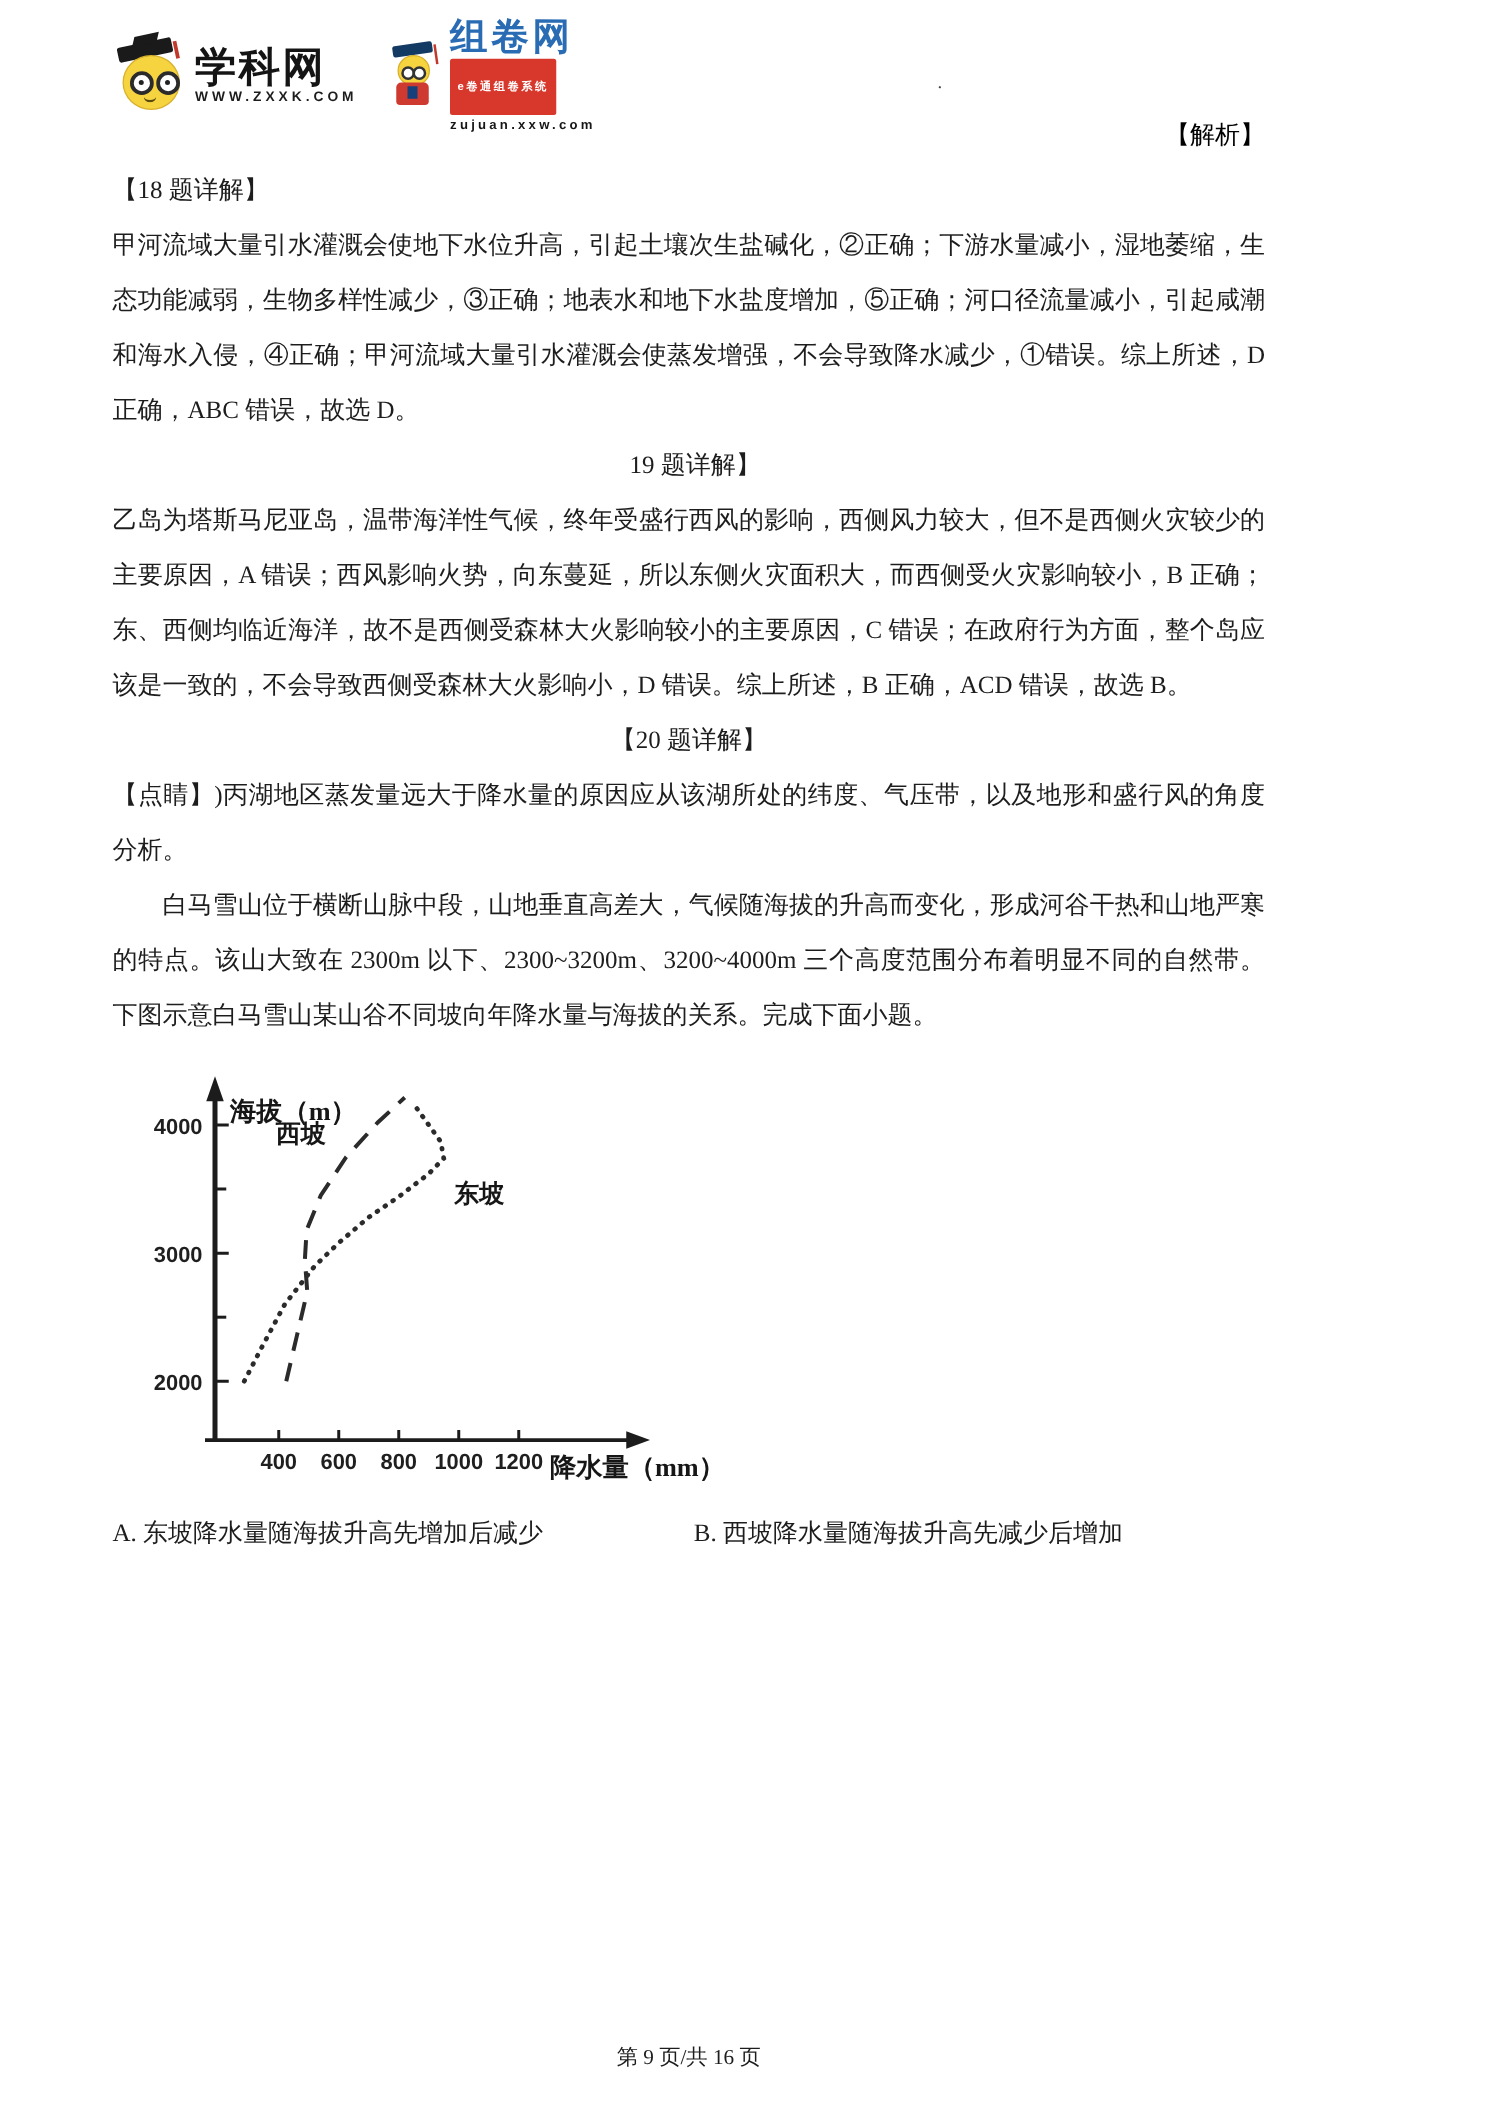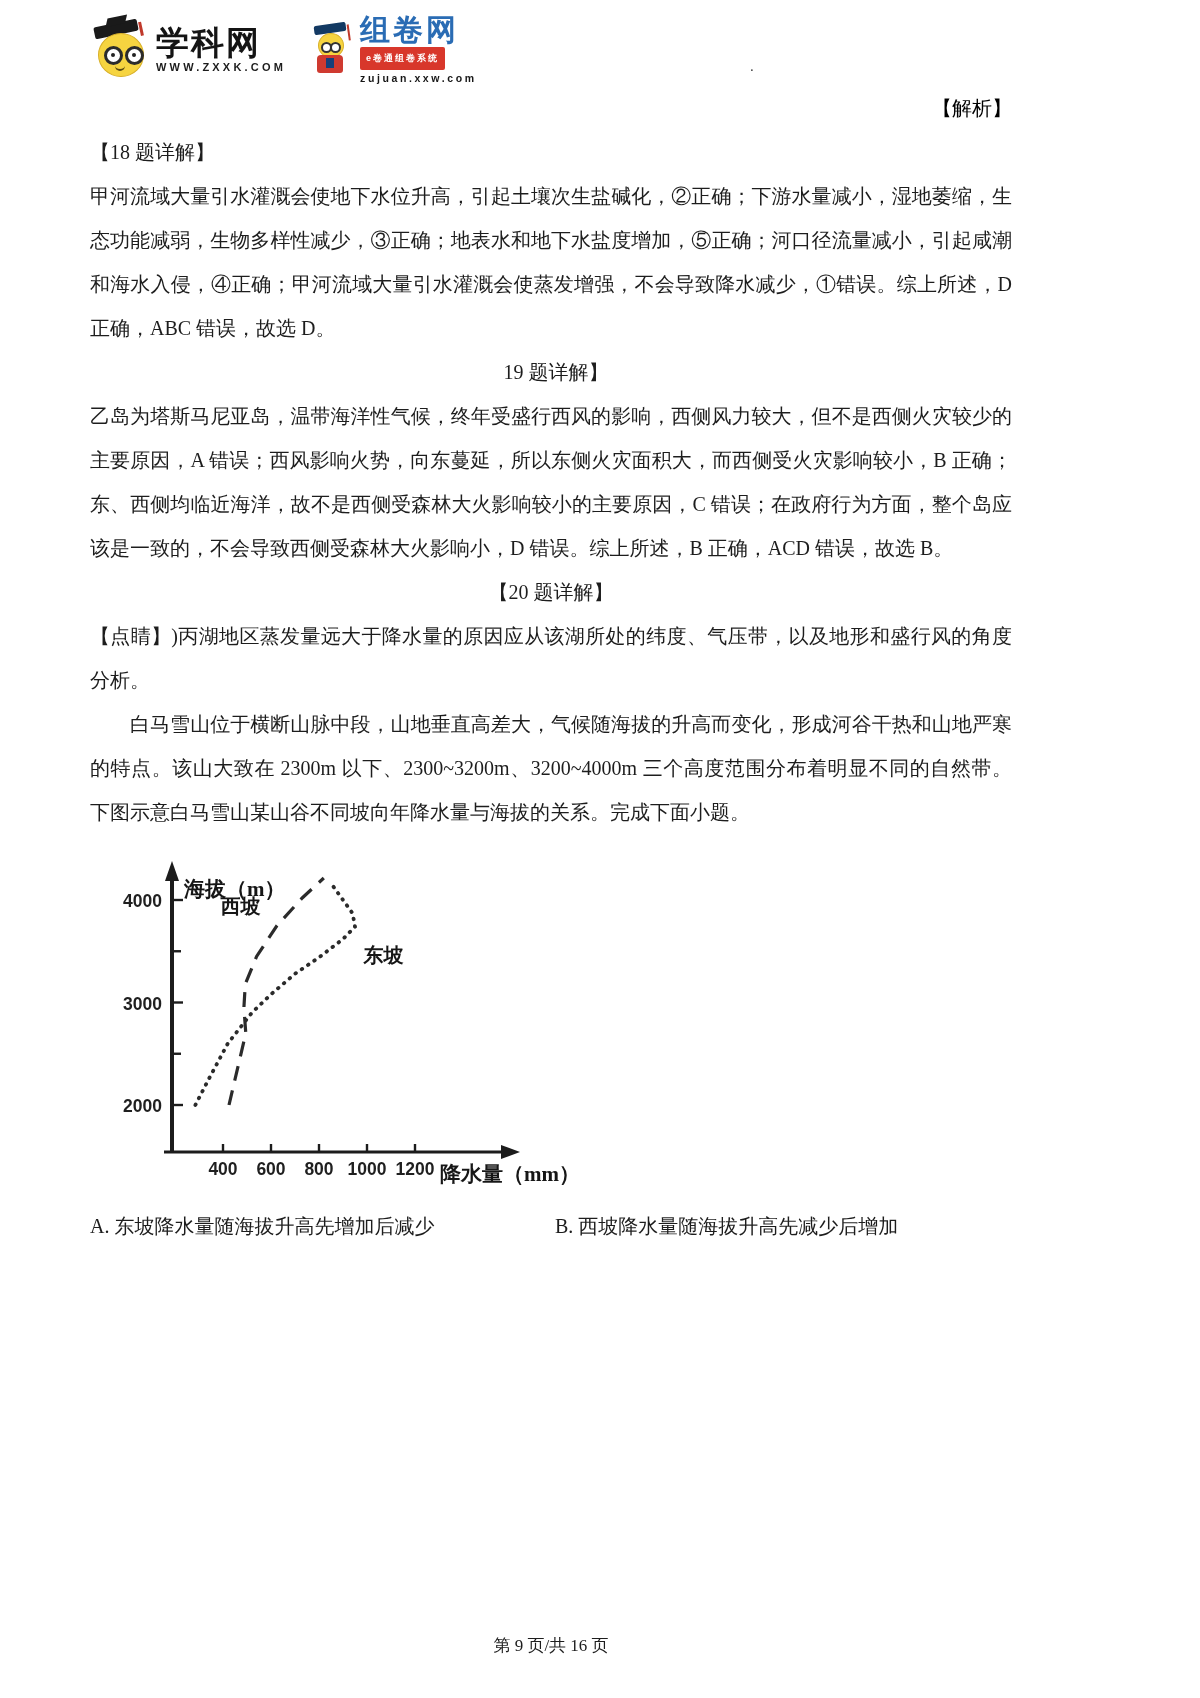--- a/index.html
+++ b/index.html
@@ -28,21 +28,21 @@
   .zjw-head{position:absolute;left:6px;top:13px;width:24px;height:23px;border-radius:50%;background:#f6d440;border:1px solid #d8b02a;}
   .zjw-head:before,.zjw-head:after{content:"";position:absolute;top:8px;width:7px;height:7px;border:2px solid #333;border-radius:50%;background:#fff;}
   .zjw-head:before{left:2px;} .zjw-head:after{right:2px;}
   .zjw-cap{position:absolute;left:2px;top:4px;width:32px;height:9px;background:#133a63;transform:rotate(-8deg);border-radius:2px;}
   .zjw-cap:after{content:"";position:absolute;right:-3px;top:3px;width:2px;height:16px;background:#c0392b;}
   .zjw-body{position:absolute;left:5px;top:35px;width:26px;height:18px;background:#cf3a30;border-radius:4px 4px 3px 3px;}
   .zjw-body:after{content:"";position:absolute;left:9px;top:3px;width:8px;height:10px;background:#16407a;}
   .zjw-textcol{display:flex;flex-direction:column;gap:2px;}
   .zjw-name{font-family:"Liberation Sans",sans-serif;font-weight:bold;font-size:30px;line-height:31px;color:#2a6cb4;letter-spacing:3px;}
   .zjw-banner{align-self:flex-start;background:#d8372b;color:#ffffff;font-family:"Liberation Sans",sans-serif;
-    font-weight:bold;font-size:9px;line-height:13px;padding:5px 6px;letter-spacing:2px;border-radius:2px;}
+    font-weight:bold;font-size:9px;line-height:13px;padding:16px 6px;letter-spacing:2px;border-radius:2px;}
   .zjw-url{font-family:"Liberation Sans",sans-serif;font-weight:bold;font-size:10.5px;letter-spacing:2.6px;color:#161616;}
   .stray-mark{position:absolute;left:750px;top:58px;font-size:15px;color:#444;}
   
   .content{position:absolute;left:90px;width:922px;top:86px;}
   .content p,.content h2,.content h3{margin:0;font-size:20px;line-height:44px;font-weight:normal;}
   .para{text-align:justify;}
   .blue{color:#000000;text-align:right;}
   .sec-gap{margin-top:8px;text-align:center;}
   .indent-sm{padding-left:10px;}
   .passage{text-indent:2em;margin-top:14px;}

